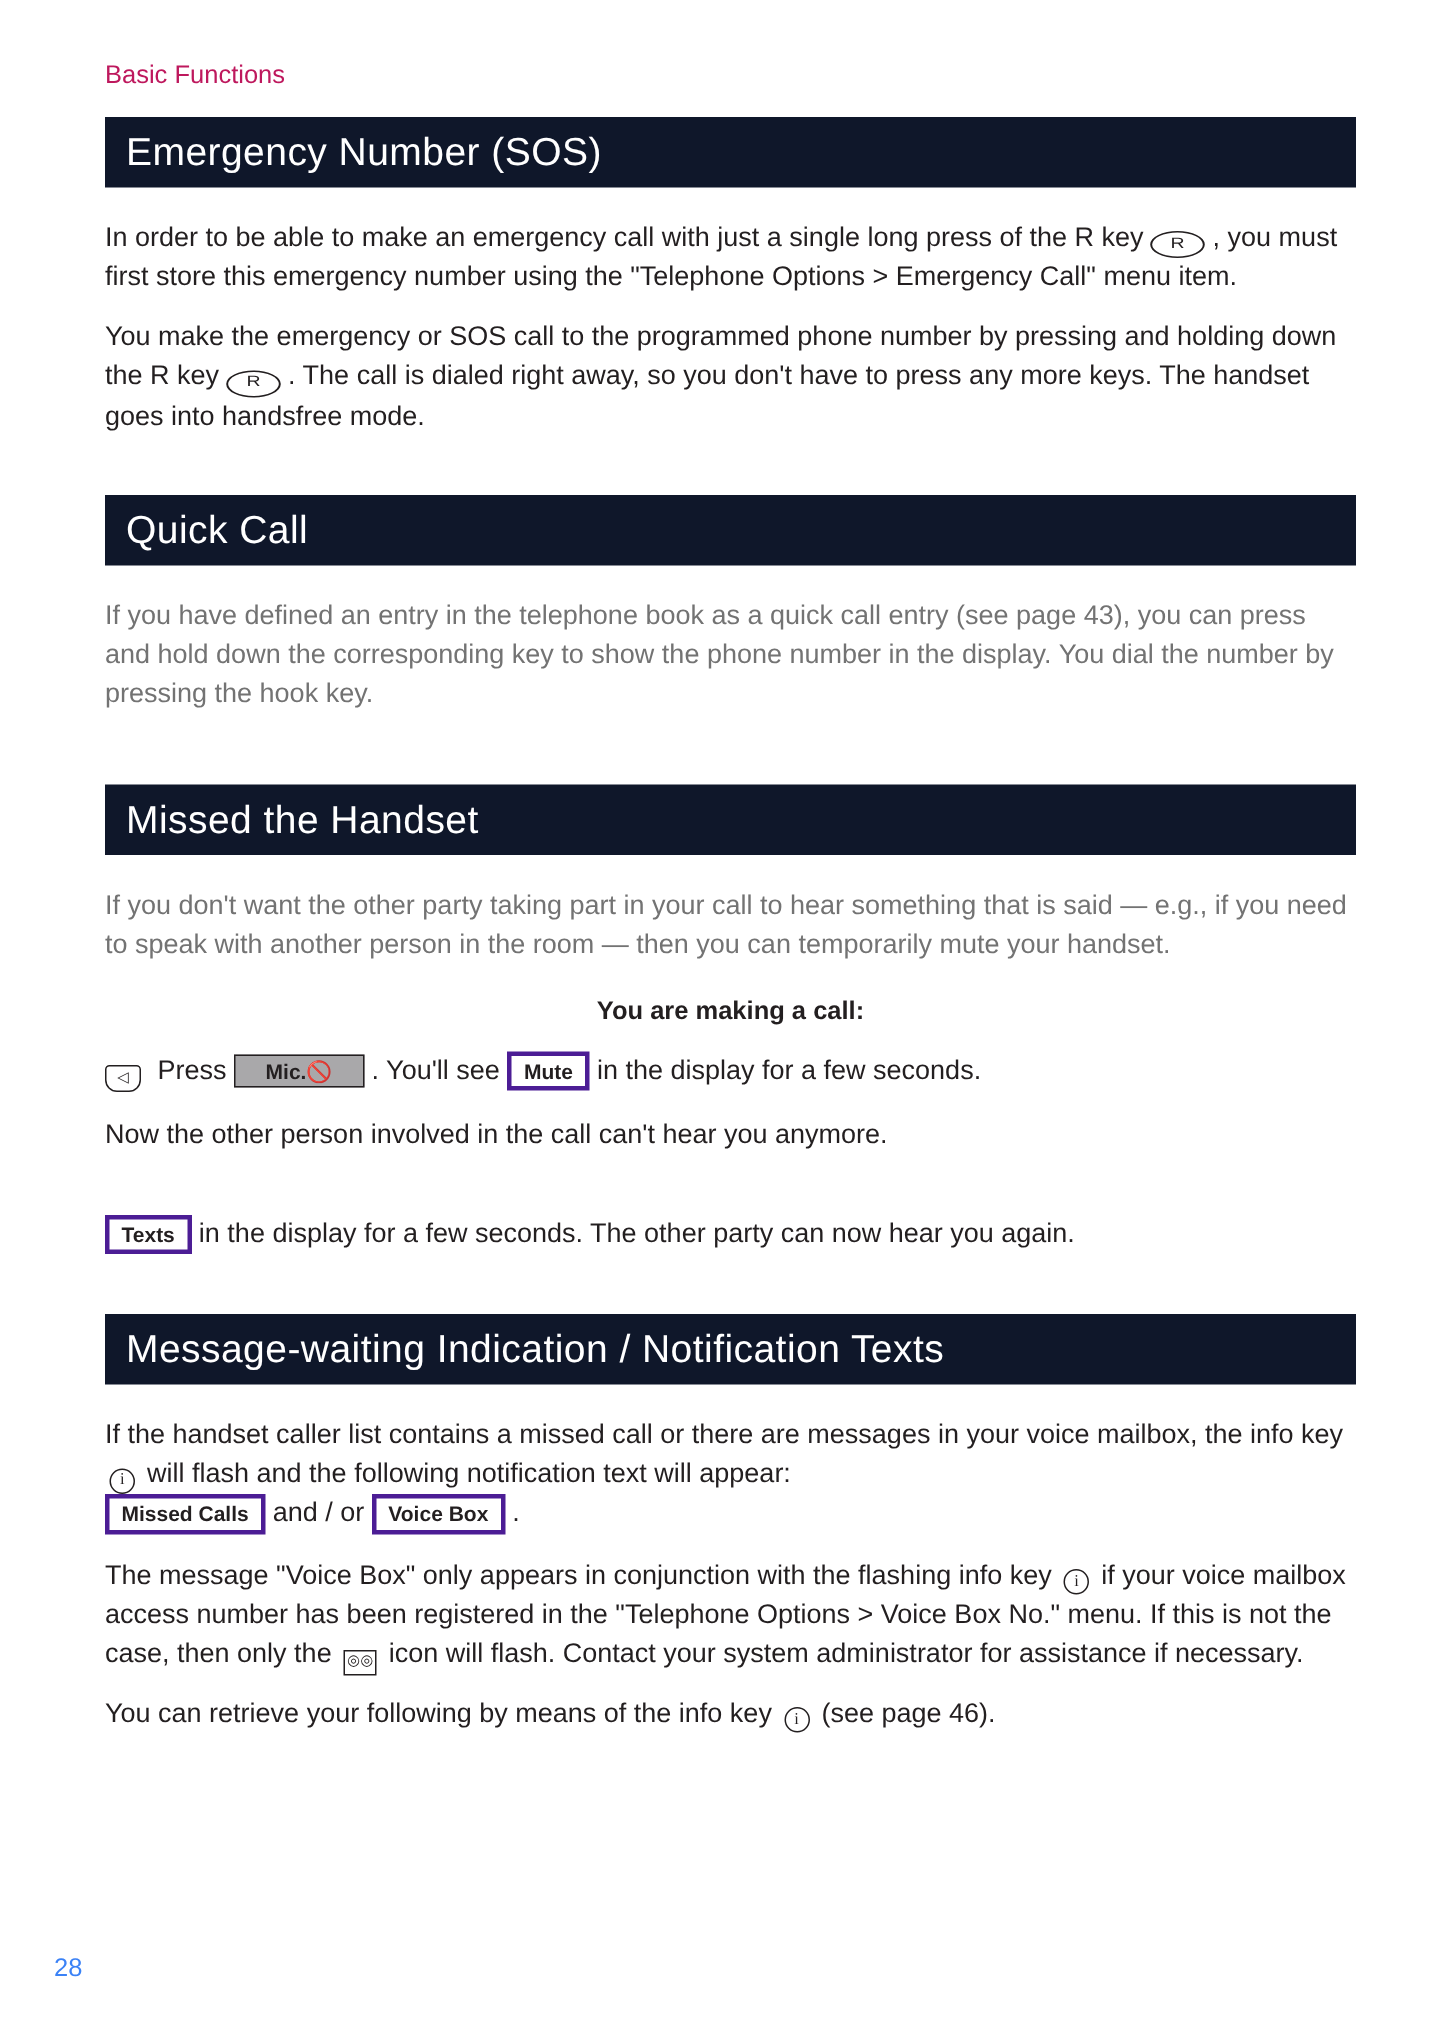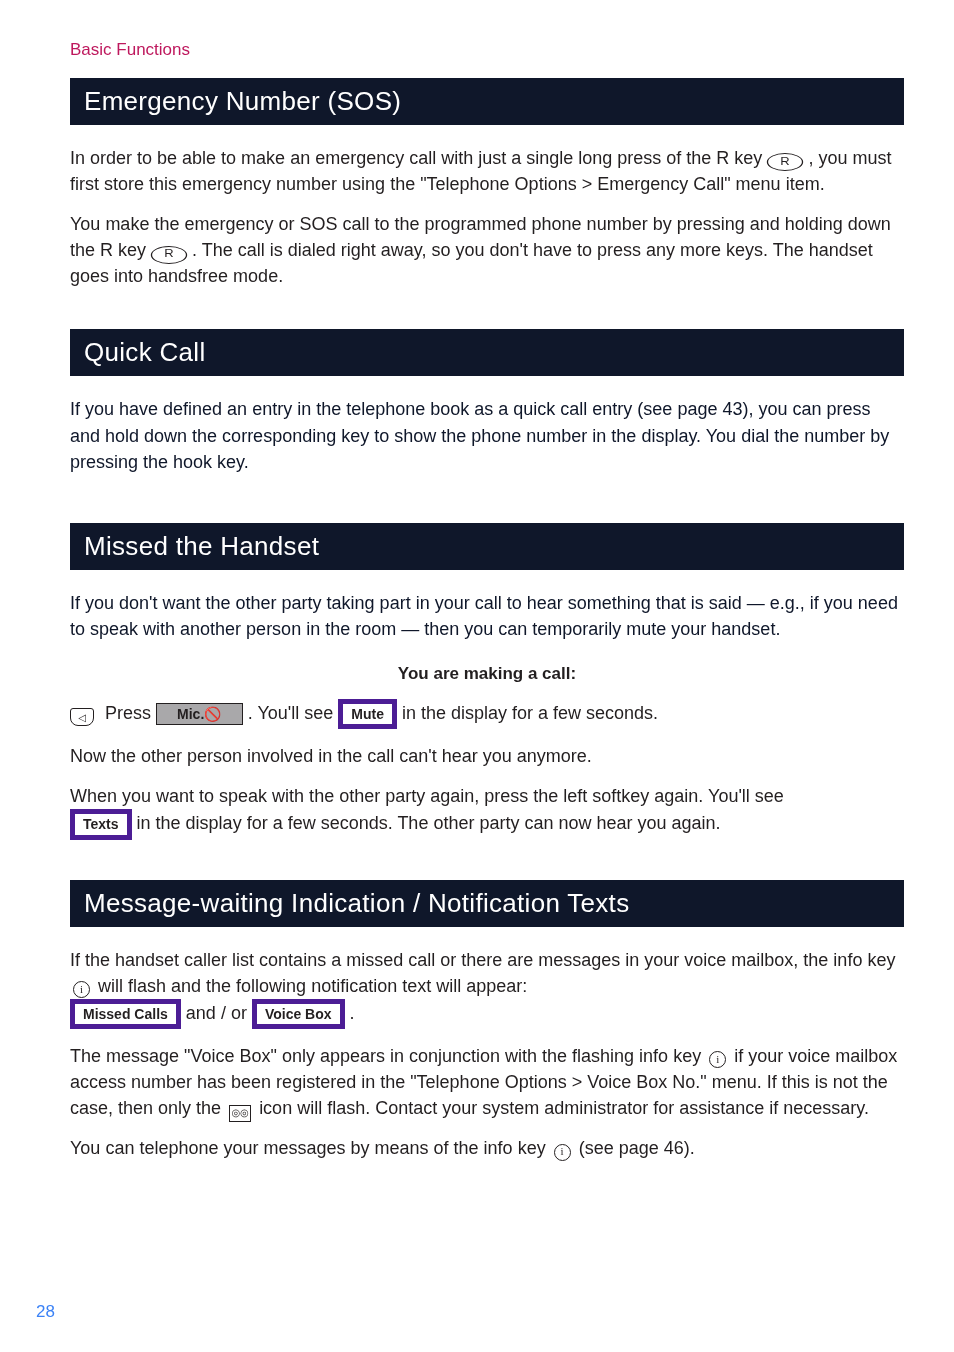--- a/index.html
+++ b/index.html
@@ -30,21 +30,21 @@
       font-size: 26px;
       font-weight: 400;
       padding: 8px 14px;
       margin-bottom: 20px;
       letter-spacing: 0.3px;
     }
     .body-text {
       font-size: 18px;
       line-height: 1.45;
       margin-bottom: 22px;
-      color: #0f172a;
+      color: #737373;
     }
     .section-gap {
       height: 26px;
     }
     .bold-line {
       font-weight: bold;
       font-size: 17px;
       margin-bottom: 14px;
       text-align: center;
     }
@@ -55,21 +55,21 @@
       width: 24px;
       height: 18px;
       border: 1px solid #231f20;
       border-radius: 3px 3px 8px 8px;
       font-size: 10px;
       margin-right: 6px;
       position: relative;
       top: 2px;
     }
     .label-box {
-      border: 5px solid #4c1d95;
+      border: 3px solid #4c1d95;
       padding: 1px 8px;
       font-size: 14px;
       font-weight: bold;
       display: inline-block;
       line-height: 1.3;
     }
     .label-box-grey {
       background: #a9a8aa;
       border: 1px solid #231f20;
       padding: 1px 20px;
@@ -176,21 +176,21 @@
   <span>Press</span>
   <span class="label-box-grey">Mic.🚫</span>
   <span>. You'll see</span>
   <span class="label-box">Mute</span>
   <span>in the display for a few seconds.</span>
 </div>
 
 <div class="mixed-para-tight">Now the other person involved in the call can't hear you anymore.</div>
 
 <div class="mixed-para-tight">
-  <span>When you want to speak with the other party again, press the left softkey again. You'll see</span><br>
+  <br>
   <span class="label-box">Texts</span>
   <span>in the display for a few seconds. The other party can now hear you again.</span>
 </div>
 
 <div class="section-gap"></div>
 
 <div class="section-header">Message-waiting Indication / Notification Texts</div>
 
 <div class="mixed-para-tight">
   <span>If the handset caller list contains a missed call or there are messages in your voice mailbox, the info key </span>
@@ -204,18 +204,18 @@
 
 <div class="mixed-para-tight">
   <span>The message "Voice Box" only appears in conjunction with the flashing info key </span>
   <span class="info-key-icon">i</span>
   <span> if your voice mailbox access number has been registered in the "Telephone Options &gt; Voice Box No." menu. If this is not the case, then only the </span>
   <span class="tape-icon">◎◎</span>
   <span> icon will flash. Contact your system administrator for assistance if necessary.</span>
 </div>
 
 <div class="mixed-para-tight">
-  <span>You can telephone your messages by means of the info key </span>
+  <span>You can retrieve your following by means of the info key </span>
   <span class="info-key-icon">i</span>
   <span> (see page 46).</span>
 </div>
 
 <div class="page-number">28</div>
 
 </body></html>

